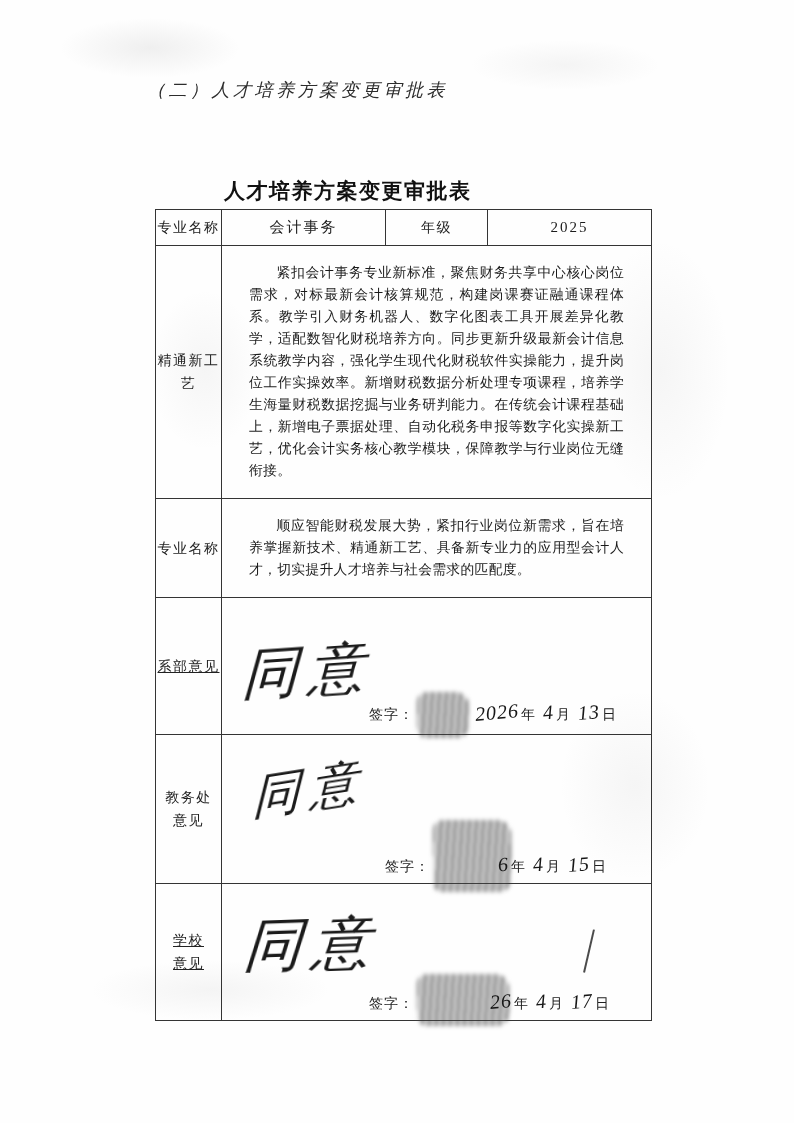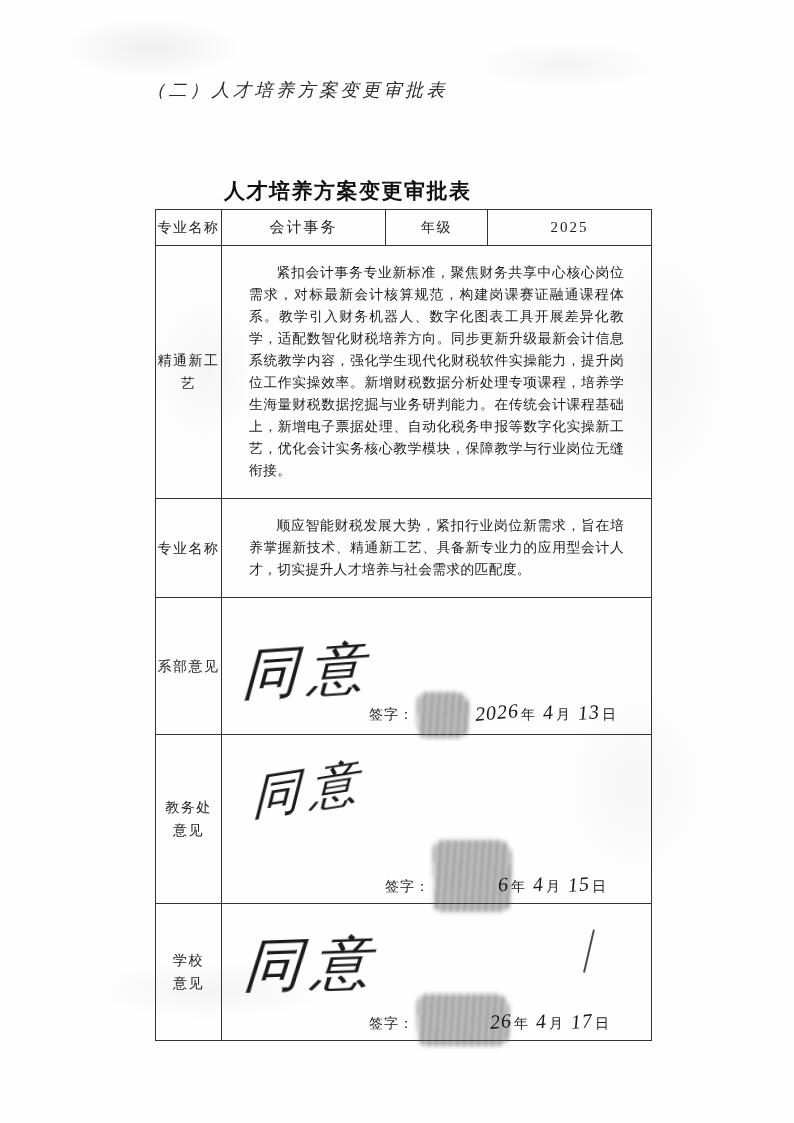--- a/index.html
+++ b/index.html
@@ -43,23 +43,23 @@
     box-sizing:border-box;
   }
   td.lbl{
     text-align:center;font-size:14px;letter-spacing:1.5px;color:#222;
     line-height:23px;
   }
   td.lbl span{display:block;}
   tr.r1 td{height:36px;}
   tr.r2 td{height:225px;}
   tr.r3 td{height:68px;}
-  tr.r4 td{height:137px;}
-  tr.r5 td{height:169px;}
-  tr.r6 td{height:137px;}
+  tr.r4 td{height:137px;text-decoration:underline;}
+  tr.r5 td{height:149px;}
+  tr.r6 td{height:137px;text-decoration:underline;}
   td.val{text-align:center;font-size:15px;letter-spacing:2px;color:#1c1c1c;}
   td.content-cell{vertical-align:middle;}
   .para{
     margin:16px;padding:0 11px;
     font-size:13.8px;line-height:22px;letter-spacing:.3px;
     text-indent:2em;text-align:justify;color:#1b1b1b;
   }
   td.op-cell{position:relative;}
   .agree{
     position:absolute;

